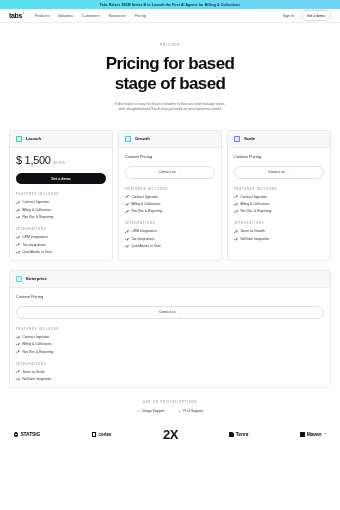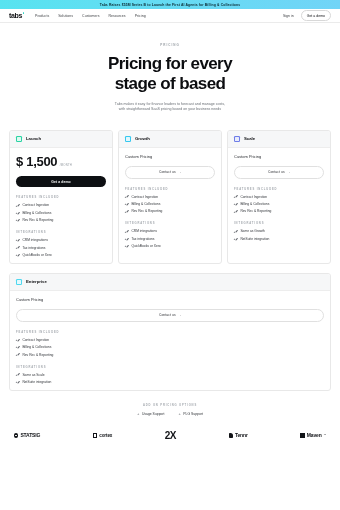--- a/index.html
+++ b/index.html
@@ -75,21 +75,21 @@
     display: inline-block; position: relative;
   }
   .tier-icon::after {
     content: ""; position: absolute; left: 1.3px; top: 1.3px;
     width: 3.4px; height: 3.4px; background: rgba(255,255,255,.85);
     border-radius: .6px;
   }
   .tier-name { font-size: 4.3px; font-weight: 600; letter-spacing: -.05px; }
   .card-body { padding: 6px; }
   .price-row { display: flex; align-items: baseline; gap: 2.5px; }
-  .price { font-size: 13px; font-weight: 700; letter-spacing: -.3px; }
+  .price { font-size: 11px; font-weight: 400; letter-spacing: -.3px; }
   .price-per { font-size: 2.8px; color: #9aa0a6; letter-spacing: .2px; }
   .custom-pricing { font-size: 4px; color: #2c2e33; }
   .cta-dark {
     margin-top: 7px; width: 100%; background: #0d0f12; color: #fff;
     border: none; border-radius: 8px; padding: 3.6px 0;
     font-size: 3.4px; font-weight: 600; letter-spacing: .1px;
     font-family: "Liberation Sans", sans-serif;
   }
   .cta-ghost {
     margin-top: 7px; width: 100%; background: #fff; color: #2c2e33;
@@ -148,21 +148,21 @@
   }
   .lg-mark { width: 4.4px; height: 4.4px; flex: 0 0 4.4px; }
   .lg-statsig { border-radius: 50%; background: #111317; position: relative; }
   .lg-statsig::after {
     content: ""; position: absolute; left: 1.4px; top: 1.4px;
     width: 1.6px; height: 1.6px; background: #fff; border-radius: 50%;
   }
   .lg-cortex { border: .9px solid #111317; }
   .lg-tennr { background: #111317; border-radius: .8px 2.5px .8px .8px; }
   .lg-maven { background: #111317; }
-  .lg-2x { font-size: 10px; font-weight: 800; letter-spacing: -.6px; }
+  .lg-2x { font-size: 13px; font-weight: 800; letter-spacing: -.6px; }
   .sup { font-size: 2.6px; vertical-align: super; font-weight: 700; }
   .cortex-txt { font-weight: 600; font-size: 4.6px; }
 </style>
 </head>
 <body>
 
 <div class="page">
 
   <div class="banner">
     <span class="banner-text">Tabs Raises $55M Series B to Launch the First AI Agents for Billing &amp; Collections</span>
@@ -182,21 +182,21 @@
     </div>
     <div class="nav-right">
       <span class="signin">Sign in</span>
       <span class="demo-btn">Get a demo</span>
     </div>
   </div>
 
   <div class="hero">
     <div class="eyebrow">PRICING</div>
     <div class="hero-title">
-      <div>Pricing for every</div>
+      <div>Pricing for based</div>
       <div>stage of based</div>
     </div>
     <div class="hero-sub">
       <div>Tabs makes it easy for finance leaders to forecast and manage costs,</div>
       <div>with straightforward SaaS pricing based on your business needs</div>
     </div>
   </div>
 
   <div class="cards">
 

